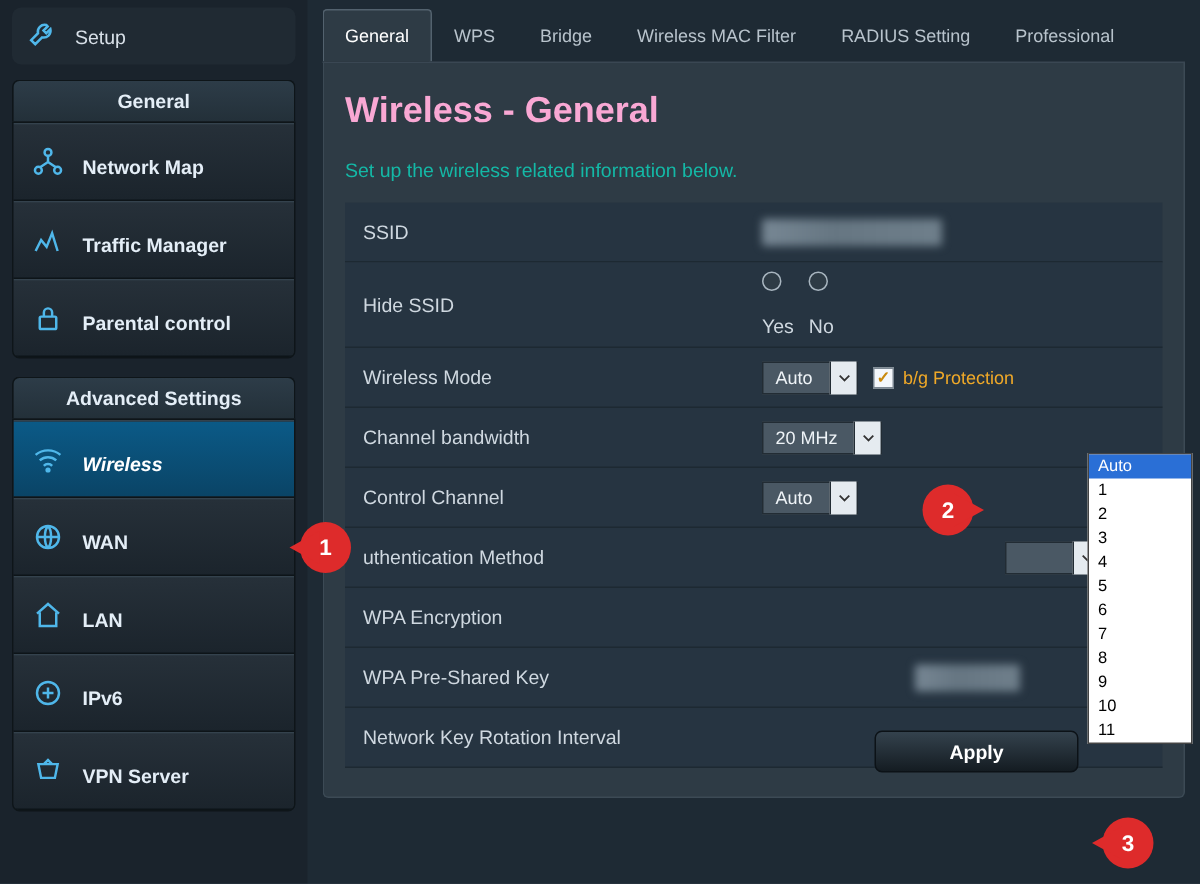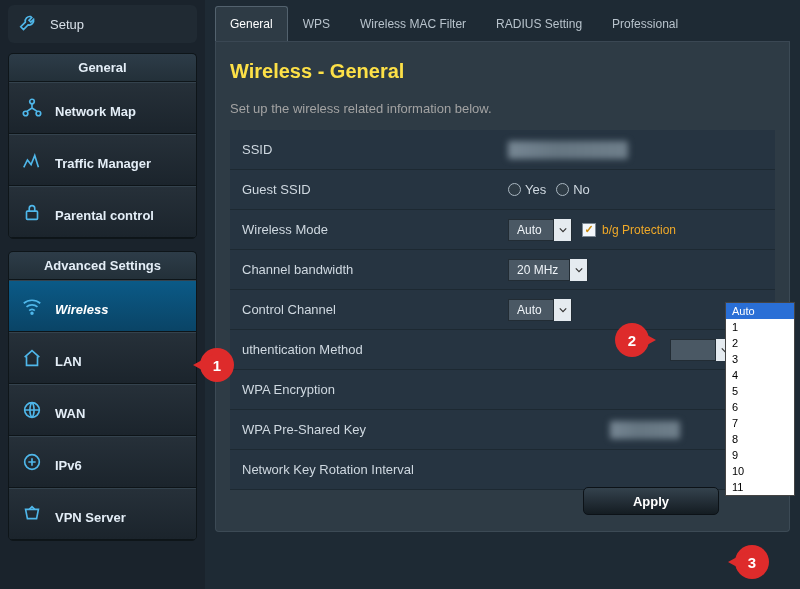--- a/index.html
+++ b/index.html
@@ -87,22 +87,22 @@
   }
   .panel {
     background: #2e3b45;
     padding: 18px 14px 18px 14px;
     border: 1px solid #3c4a55;
     border-top: none;
     border-radius: 0 0 4px 4px;
     min-height: 490px;
     position: relative;
   }
-  .page-title { font-size: 20px; font-weight: bold; color: #fde047; margin-bottom: 18px; }
-  .page-sub { font-size: 13px; color: #a3a3a3; margin-bottom: 14px; }
+  .page-title { font-size: 24px; font-weight: bold; color: #f9a8d4; margin-bottom: 18px; }
+  .page-sub { font-size: 13px; color: #14b8a6; margin-bottom: 14px; }
   .form-row {
     display: flex; align-items: center;
     background: #263441;
     border-bottom: 1px solid #1d2932;
     min-height: 40px;
   }
   .form-row .label {
     width: 270px;
     padding: 10px 12px;
     color: #cfd8e0;
@@ -114,21 +114,21 @@
     color: #cfd8e0;
   }
   .blurred {
     display:inline-block;
     width: 120px; height: 18px;
     background: linear-gradient(90deg,#778794,#667682 40%,#6f7f8b);
     filter: blur(3px);
     border-radius: 2px;
   }
   .blurred.short { width: 70px; }
-  .radio { display:inline-flex; align-items:center; gap:4px; cursor:pointer; }
+  .radio { display:inline-flex; gap:16px; cursor:pointer;flex-direction:column; }
   .radio .dot {
     width:13px;height:13px;border-radius:50%;
     border:1.5px solid #a9b6c0; background:#2e3b45;
     display:inline-block;
   }
   .select {
     display:inline-flex; align-items:center;
     background:#4a5864;
     border:1px solid #222c34;
     height:22px;
@@ -254,34 +254,34 @@
             <path d="M6 13a9 9 0 0 1 12 0"></path>
             <path d="M9 17a4 4 0 0 1 6 0"></path>
             <circle cx="12" cy="20" r="1"></circle>
           </svg>
         </span>
       <span>Wireless</span>
     </div>
     <div class="sb-item">
       <span class="sb-icon">
           <svg viewBox="0 0 24 24">
+            <circle cx="12" cy="12" r="8"></circle>
+            <path d="M4 12h16M12 4c3 3 3 13 0 16M12 4c-3 3-3 13 0 16"></path>
+          </svg>
+        </span>
+      <span>WAN</span>
+    </div>
+    <div class="sb-item">
+      <span class="sb-icon">
+          <svg viewBox="0 0 24 24">
             <path d="M4 11l8-7 8 7"></path>
             <path d="M6 10v10h12V10"></path>
           </svg>
         </span>
       <span>LAN</span>
-    </div>
-    <div class="sb-item">
-      <span class="sb-icon">
-          <svg viewBox="0 0 24 24">
-            <circle cx="12" cy="12" r="8"></circle>
-            <path d="M4 12h16M12 4c3 3 3 13 0 16M12 4c-3 3-3 13 0 16"></path>
-          </svg>
-        </span>
-      <span>WAN</span>
     </div>
     <div class="sb-item">
       <span class="sb-icon">
           <svg viewBox="0 0 24 24">
             <circle cx="12" cy="12" r="8"></circle>
             <path d="M8 12h8M12 8v8"></path>
           </svg>
         </span>
       <span>IPv6</span>
     </div>
@@ -294,38 +294,39 @@
         </span>
       <span>VPN Server</span>
     </div>
   </div>
 </div>
 
 <div class="main">
   <div class="tabs">
     <div class="tab active">General</div>
     <div class="tab">WPS</div>
+    <div class="tab">Bridge</div>
     <div class="tab">Wireless MAC Filter</div>
     <div class="tab">RADIUS Setting</div>
     <div class="tab">Professional</div>
   </div>
 
   <div class="panel">
     <div class="page-title">Wireless - General</div>
     <div class="page-sub">Set up the wireless related information below.</div>
 
     <div class="form-row">
       <div class="label">SSID</div>
       <div class="control">
           <span class="blurred"></span>
         </div>
     </div>
 
     <div class="form-row">
-      <div class="label">Guest SSID</div>
+      <div class="label">Hide SSID</div>
       <div class="control">
         <label class="radio">
             <span class="dot"></span>
             <span>Yes</span>
           </label>
         <label class="radio">
             <span class="dot"></span>
             <span>No</span>
           </label>
       </div>

